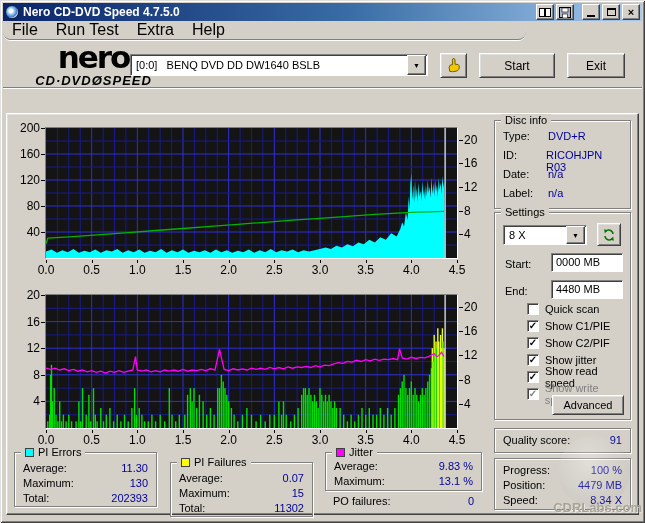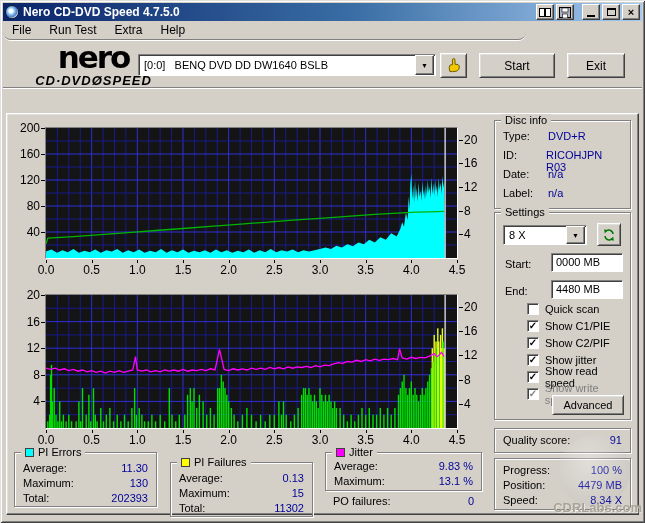--- a/index.html
+++ b/index.html
@@ -20,29 +20,29 @@
     border:1px solid #123;box-sizing:border-box;}
   .tb-btn{width:16px;height:14px;background:#d4d0c8;border:1px solid;border-color:#fff #404040 #404040 #fff;
     box-shadow:inset -1px -1px 0 #808080;display:flex;align-items:center;justify-content:center;
     margin-left:2px;font-size:9px;line-height:1;}
   .tb-gap{width:6px;}
   .glyph-min{width:8px;height:2px;background:#000;align-self:flex-end;margin:0 auto 2px auto;}
   .glyph-max{width:9px;height:8px;border:1px solid #000;border-top-width:2px;box-sizing:border-box;}
   .glyph-x{font-weight:bold;font-size:11px;line-height:1;}
   
   .menubar{left:3px;top:21px;width:523px;height:19px;display:flex;align-items:center;
-    border-bottom:1px solid #808080;box-shadow:0 1px 0 #fff;box-sizing:border-box;font-size:12px;border-radius:8px;}
+    border-bottom:1px solid #808080;box-shadow:0 1px 0 #fff;box-sizing:border-box;font-size:16px;border-radius:8px;}
   .menu-item{padding:2px 9px;}
   
   .toolbar{left:3px;top:41px;width:639px;height:47px;border-bottom:1px solid #808080;
     box-shadow:0 1px 0 #fff;box-sizing:border-box;}
   .logo{left:8px;top:1px;width:165px;text-align:center;line-height:1;}
   .logo-nero{font-size:31px;font-weight:bold;letter-spacing:-2px;font-family:"DejaVu Sans",sans-serif;}
   .logo-sub{font-size:13px;font-weight:bold;font-style:italic;letter-spacing:1px;margin-top:1px;}
-  .combo{left:135px;top:13px;width:298px;height:22px;background:#fff;
+  .combo{left:127px;top:13px;width:298px;height:22px;background:#fff;
     border:1px solid;border-color:#808080 #fff #fff #808080;box-shadow:inset 1px 1px 0 #404040;
     display:flex;align-items:center;box-sizing:border-box;}
   .combo-text{flex:1;padding-left:5px;white-space:pre;font-size:11px;}
   .combo-btn{width:17px;height:18px;margin-right:1px;background:#d4d0c8;border:1px solid;
     border-color:#fff #404040 #404040 #fff;box-shadow:inset -1px -1px 0 #808080;
     display:flex;align-items:center;justify-content:center;font-size:7px;}
   .push-btn{background:#d4d0c8;border:1px solid;border-color:#fff #404040 #404040 #fff;
     box-shadow:inset 1px 1px 0 #dfdfdf,inset -1px -1px 0 #808080;
     display:flex;align-items:center;justify-content:center;font-size:12px;box-sizing:border-box;}
   .btn-hand{left:437px;top:12px;width:27px;height:25px;}
@@ -513,21 +513,21 @@
       </div>
   </div>
 
   <div class="abs groupbox" style="left:170px;top:452px;width:143px;height:55px;margin-top:10px;">
     <div class="gb-legend">
       <span class="swatch" id="sw-pif" style="background: rgb(255, 255, 0);"></span>
       <span>PI Failures</span>
     </div>
     <div class="row" style="top:9px;">
         <span class="lbl">Average:</span>
-        <span class="val">0.13</span>
+        <span class="val">0.07</span>
       </div>
     <div class="row" style="top:24px;">
         <span class="lbl">Maximum:</span>
         <span class="val">15</span>
       </div>
     <div class="row" style="top:39px;">
         <span class="lbl">Total:</span>
         <span class="val">11302</span>
       </div>
   </div>

